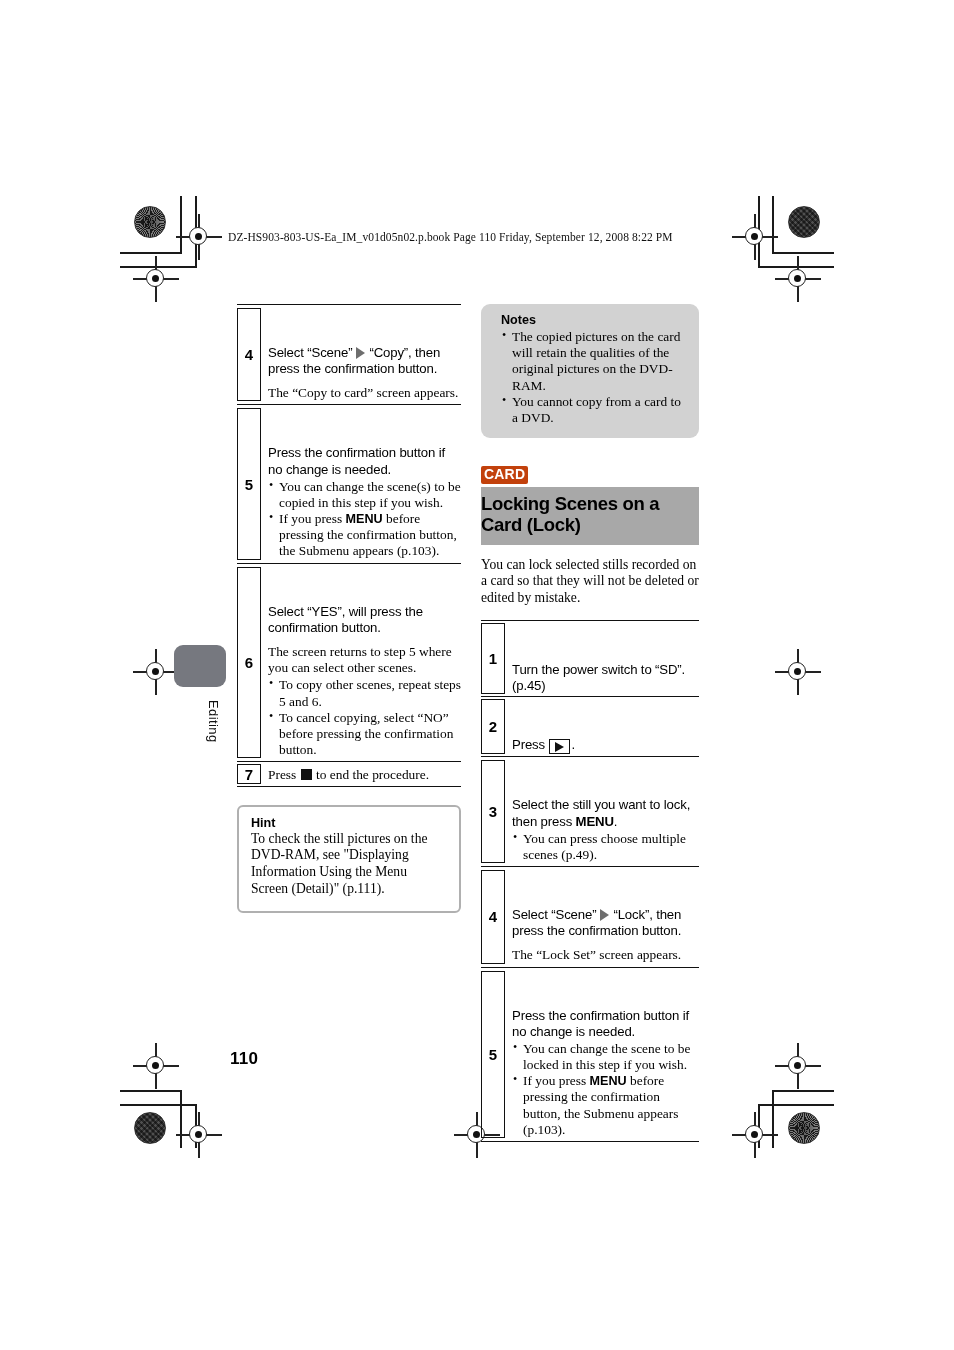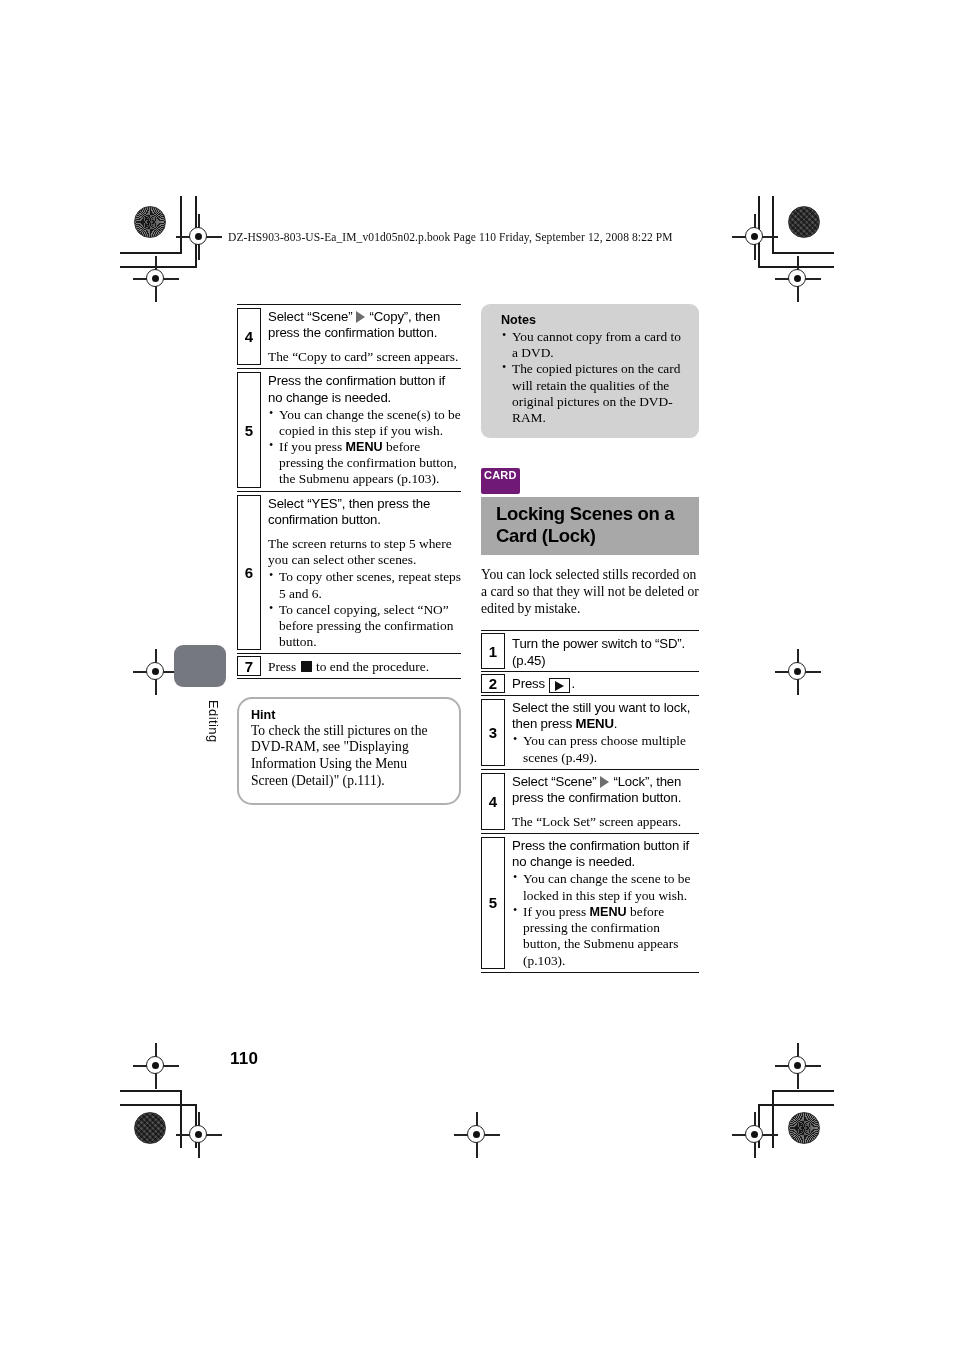--- a/index.html
+++ b/index.html
@@ -119,20 +119,21 @@
     line-height: 1;
   }
   .step-body { flex: 1 1 auto; min-width: 0; padding-top: 1px; }
 
   .lead {
     font-family: "Liberation Sans", sans-serif;
     font-size: 13.2px;
     line-height: 1.22;
     letter-spacing: -0.15px;
     font-weight: 500;
+    margin-top: 36px;
   }
   .lead .b { font-weight: bold; }
 
   .sub {
     font-family: "Liberation Serif", serif;
     font-size: 13.4px;
     line-height: 1.21;
     margin-top: 8px;
   }
 
@@ -208,53 +209,53 @@
   }
   .notes-title {
     font-family: "Liberation Sans", sans-serif;
     font-weight: bold;
     font-size: 12.6px;
     margin-bottom: 2px;
   }
 
   .hint-box {
     border: 2.4px solid #b0b0b0;
-    border-radius: 15px;
+    border-radius: 6px;
     background: #fff;
     padding: 9px 12px 13px 12px;
     box-sizing: border-box;
   }
   .hint-title {
     font-family: "Liberation Sans", sans-serif;
     font-weight: bold;
     font-size: 12.6px;
     margin-bottom: 1px;
   }
   .hint-text {
     font-family: "Liberation Serif", serif;
     font-size: 13.6px;
     line-height: 1.23;
   }
 
   
   .card-badge {
     display: inline-block;
-    background: #701a75;
+    background: #c2410c;
     color: #fff;
     font-family: "Liberation Sans", sans-serif;
     font-weight: bold;
-    font-size: 11px;
+    font-size: 14px;
     letter-spacing: 0.2px;
-    padding: 1px 3px 13px 3px;
+    padding: 1px 3px 1px 3px;
     border-radius: 2px;
     line-height: 1.1;
   }
   .section-head {
     background: #a8a8a8;
-    padding: 6px 10px 9px 15px;
+    padding: 6px 10px 9px 0;
     margin-top: 3px;
     font-family: "Liberation Sans", sans-serif;
     font-weight: bold;
     font-size: 18.5px;
     line-height: 1.16;
     letter-spacing: -0.3px;
     box-sizing: border-box;
   }
 
   .intro {
@@ -404,21 +405,21 @@
         <li>If you press <span class="b">MENU</span> before pressing the confirmation button, the Submenu appears (p.103).</li>
       </ul>
     </div>
   </div>
 
   <div class="step">
     <div class="step-num-wrap">
       <span class="step-num">6</span>
     </div>
     <div class="step-body">
-      <div class="lead">Select “YES”, then press the confirmation button.</div>
+      <div class="lead">Select “YES”, will press the confirmation button.</div>
       <div class="sub">The screen returns to step 5 where you can select other scenes.</div>
       <ul class="bullets">
         <li>To copy other scenes, repeat steps 5 and 6.</li>
         <li>To cancel copying, select “NO” before pressing the confirmation button.</li>
       </ul>
     </div>
   </div>
 
   <div class="step tight closing">
     <div class="step-num-wrap">
@@ -437,22 +438,22 @@
     <div class="hint-title">Hint</div>
     <div class="hint-text">To check the still pictures on the DVD-RAM, see "Displaying Information Using the Menu Screen (Detail)" (p.111).</div>
   </div>
 </div>
 
 <div class="col-right">
 
   <div class="notes-box">
     <div class="notes-title">Notes</div>
     <ul class="bullets">
+      <li>The copied pictures on the card will retain the qualities of the original pictures on the DVD-RAM.</li>
       <li>You cannot copy from a card to a DVD.</li>
-      <li>The copied pictures on the card will retain the qualities of the original pictures on the DVD-RAM.</li>
     </ul>
   </div>
 
   <div style="margin-top:27px;">
     <span class="card-badge">CARD</span>
     <div class="section-head">Locking Scenes on a Card (Lock)</div>
   </div>
 
   <div class="intro">You can lock selected stills recorded on a card so that they will not be deleted or edited by mistake.</div>
 

